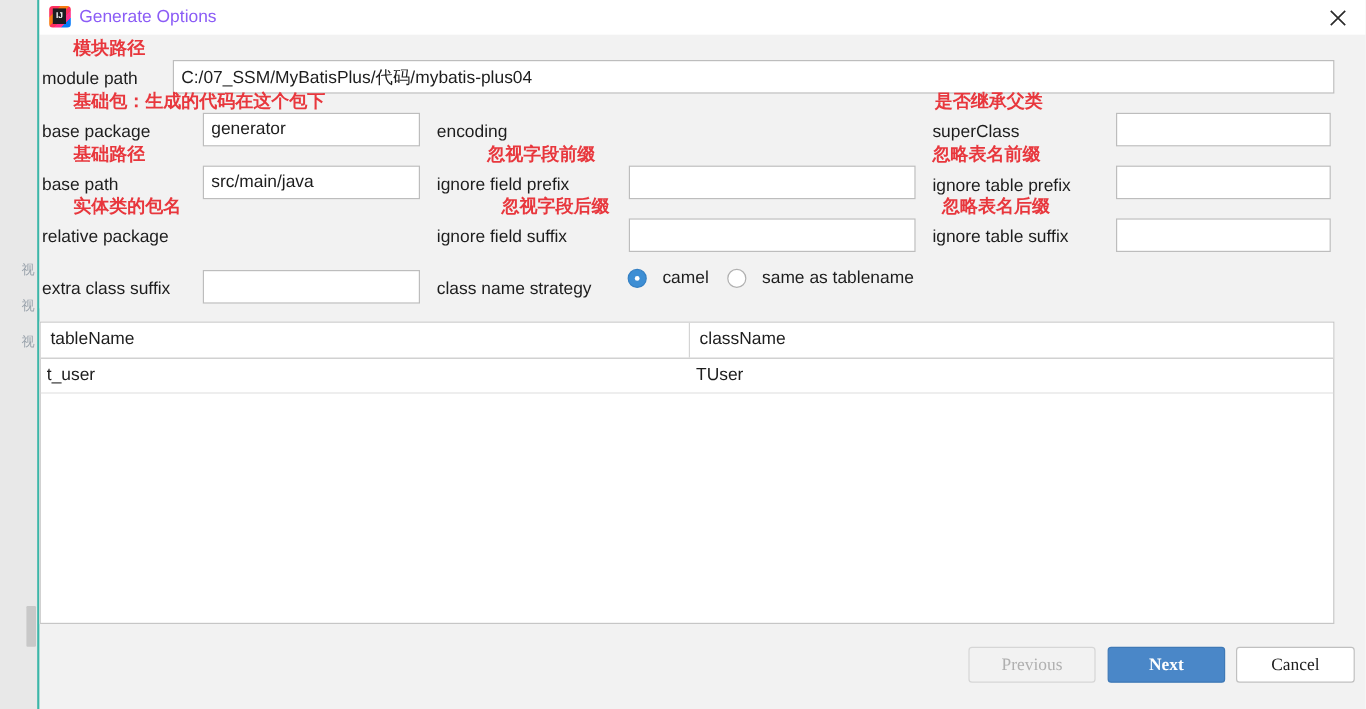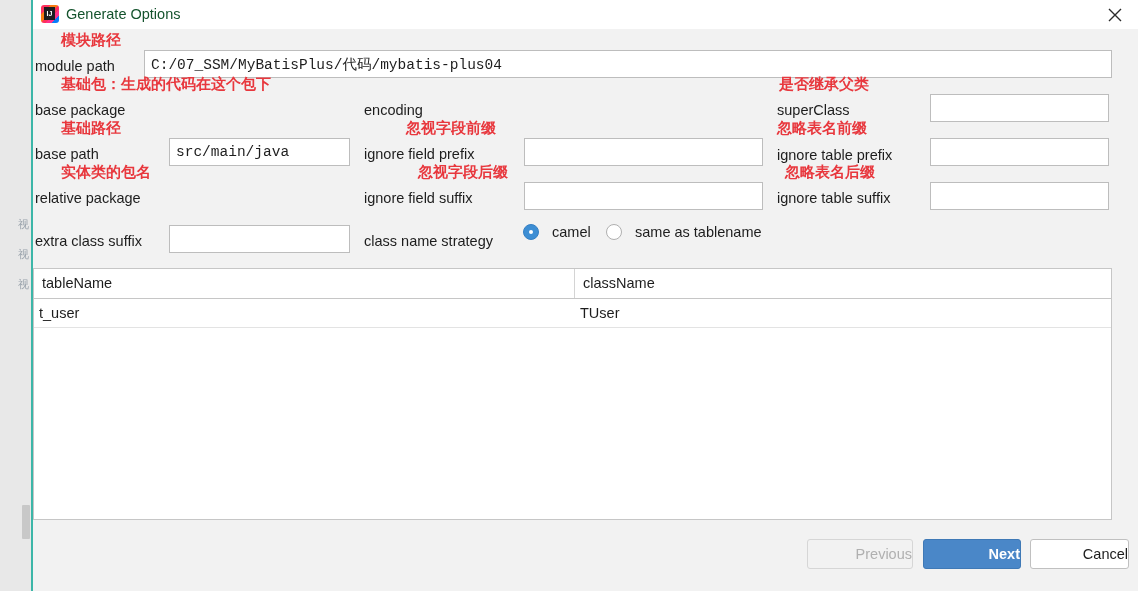--- a/index.html
+++ b/index.html
@@ -85,21 +85,21 @@
     font-size: 7px;
     font-weight: bold;
     line-height: 13px;
     text-align: center;
     font-family: "Liberation Sans", sans-serif;
   }
   .title-text {
     position: absolute;
     left: 33px; top: 4px;
     font-size: 14.5px;
-    color: #14532d;
+    color: #8b5cf6;
     line-height: 21px;
   }
   .close-btn {
     position: absolute;
     right: 0; top: 0;
     width: 46px; height: 29px;
     cursor: pointer;
   }
   .close-btn svg { position: absolute; left: 16px; top: 8px; }
 
@@ -133,21 +133,21 @@
 
   .tf {
     position: absolute;
     height: 28px;
     background: #ffffff;
     border: 1px solid #bdbdbd;
     font-size: 14.5px;
     color: #1d1d1d;
     padding: 0 6px;
     line-height: 26px;
-    font-family: Liberation Mono, monospace;
+    font-family: Liberation Sans, sans-serif;
     outline: none;
     border-radius: 0;
   }
   .tf::placeholder { color: #a0a0a0; }
 
   
   .radio-wrap { position: absolute; display: flex; align-items: center; }
   .radio {
     width: 16px; height: 16px;
     border-radius: 50%;
@@ -223,23 +223,23 @@
     white-space: nowrap;
   }
 
   
   .btn {
     position: absolute;
     height: 30px;
     border-radius: 3px;
     font-size: 14.5px;
     line-height: 28px;
-    text-align: right;
+    text-align: center;
     cursor: pointer;
-    font-family: Liberation Sans, sans-serif;
+    font-family: Liberation Serif, serif;
   }
   .btn-plain {
     background: #ffffff;
     border: 1px solid #c0c0c0;
     color: #1d1d1d;
   }
   .btn-disabled {
     background: #f2f2f2;
     border: 1px solid #d6d6d6;
     color: #b0b0b0;
@@ -277,20 +277,21 @@
     </div>
 
     <div class="form-area">
 
       <div class="note" style="left:28px; top:3px;">模块路径</div>
       <div class="lbl" style="left:2px; top:28px; width:110px;">module path</div>
       <input class="tf" style="left: 111px; top: 21px; width: 968px;" value="C:/07_SSM/MyBatisPlus/代码/mybatis-plus04">
 
       <div class="note" style="left:28px; top:47px;">基础包：生成的代码在这个包下</div>
       <div class="lbl" style="left:2px; top:72px; width:130px;">base package</div>
+      <input class="tf" style="left: 136px; top: 65px; width: 181px;" value="generator">
 
       <div class="lbl" style="left:331px; top:72px;">encoding</div>
 
       <div class="note" style="left:746px; top:47px;">是否继承父类</div>
       <div class="lbl" style="left:744px; top:72px;">superClass</div>
       <input class="tf" style="left: 897px; top: 65px; width: 179px;" value="">
 
       <div class="note" style="left:28px; top:91px;">基础路径</div>
       <div class="lbl" style="left:2px; top:116px;">base path</div>
       <input class="tf" style="left: 136px; top: 109px; width: 181px;" value="src/main/java">

